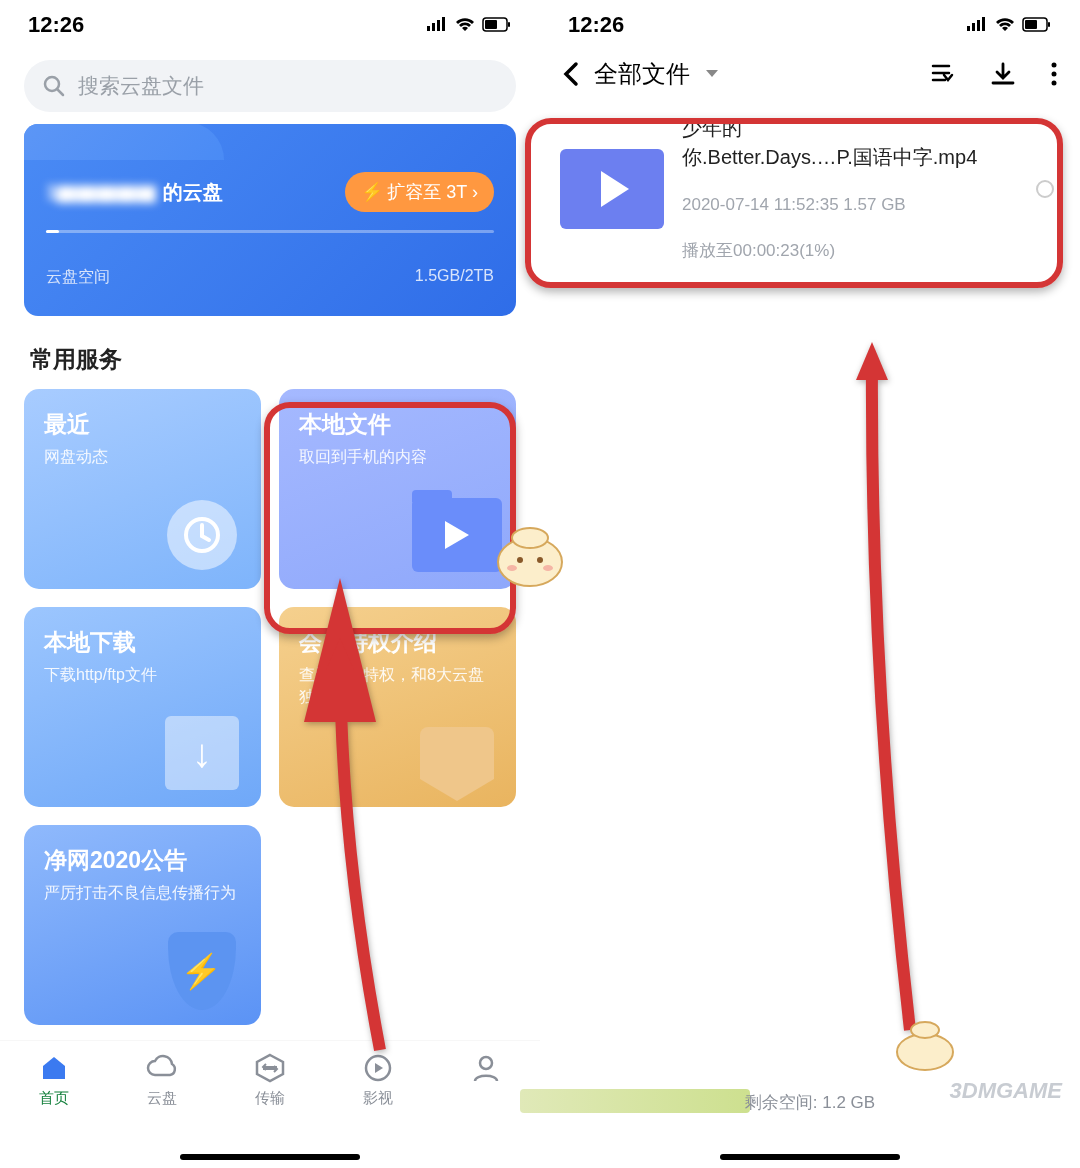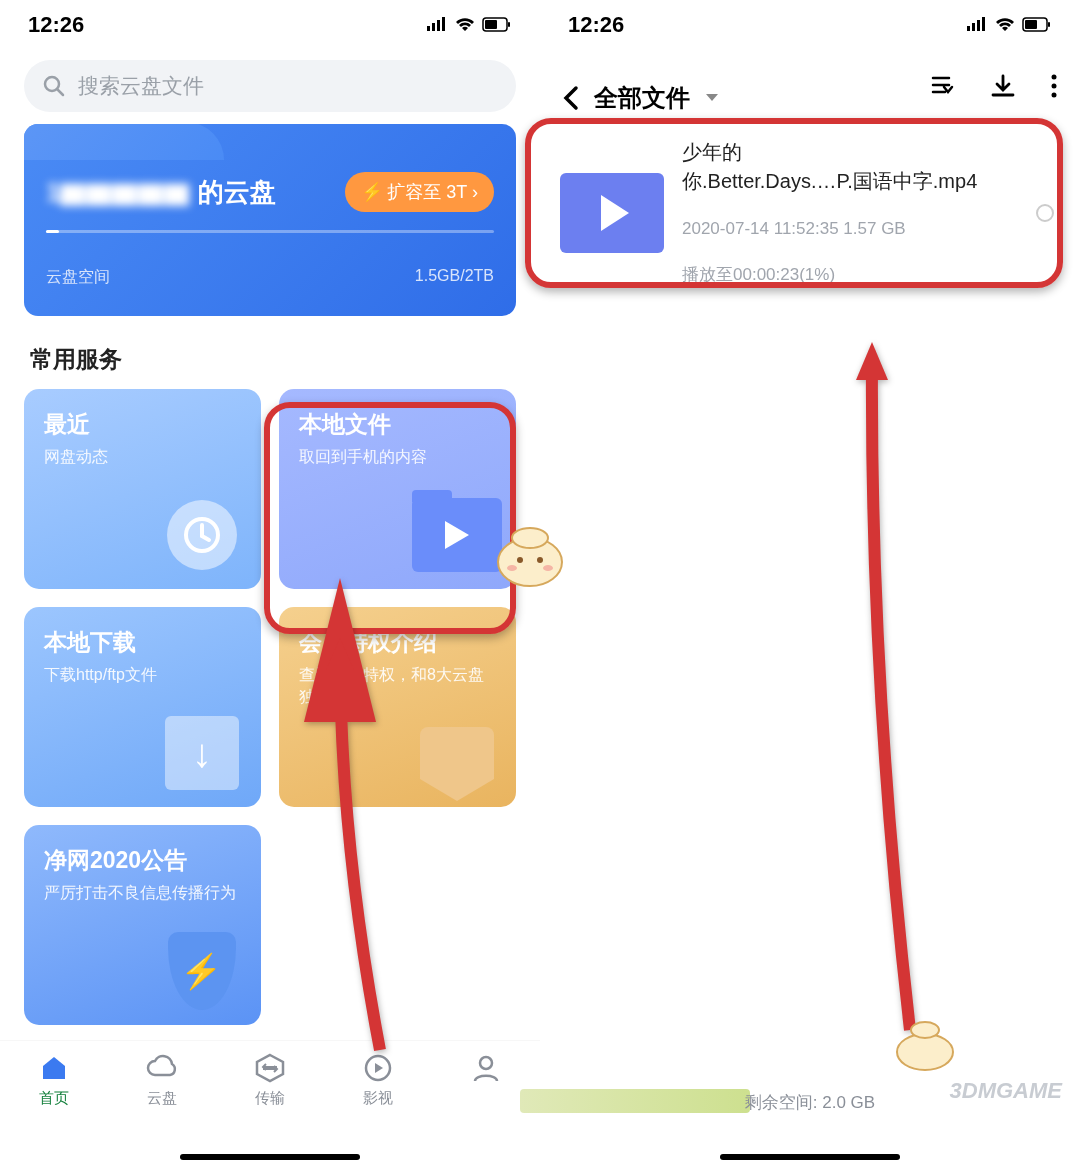--- a/index.html
+++ b/index.html
@@ -11,21 +11,21 @@
 
 .status-bar { height: 50px; display: flex; justify-content: space-between; align-items: center; padding: 0 28px; font-size: 22px; font-weight: 600; }
 .status-icons { display: flex; gap: 6px; align-items: center; }
 
 
 .search-box { margin: 10px 24px 12px; background: #f1f3f6; border-radius: 26px; height: 52px; display: flex; align-items: center; padding: 0 18px; color: #9aa0a8; font-size: 21px; gap: 12px; }
 
 .cloud-banner { margin: 12px 24px 0; background: linear-gradient(135deg, #4a8bf5 0%, #2f6de8 100%); border-radius: 14px; padding: 30px 22px 28px; color: #fff; position: relative; overflow: hidden; }
 .folder-tab { position: absolute; top: -2px; left: 0; width: 200px; height: 38px; background: linear-gradient(135deg,#5c96f6,#4a8bf5); border-radius: 14px 60px 0 0; }
 .cloud-title-row { display: flex; justify-content: space-between; align-items: center; margin-top: 18px; position: relative; z-index: 2; }
-.cloud-title { font-size: 26px; font-weight: 600; color: #fff; }
+.cloud-title { font-size: 20px; font-weight: 600; color: #fff; }
 .blurred { filter: blur(4px); color: #fff; }
 .expand-btn { background: #ff9840; color: #fff; padding: 8px 16px; border-radius: 20px; font-size: 18px; display: flex; align-items: center; gap: 4px; }
 .progress-line { height: 3px; background: rgba(255,255,255,0.35); margin-top: 18px; border-radius: 2px; position: relative; z-index: 2; }
 .progress-line::after { content:''; position:absolute; left:0; top:0; width:3%; height:3px; background:#fff; border-radius:2px; }
 .cloud-usage { display: flex; justify-content: space-between; margin-top: 34px; font-size: 16px; color: #d8e4fb; position: relative; z-index: 2; }
 
 .section-title { margin: 28px 30px 14px; font-size: 23px; font-weight: 600; color: #222; }
 
 .service-grid { padding: 0 24px; display: grid; grid-template-columns: 1fr 1fr; gap: 18px; }
 .service-card { border-radius: 15px; padding: 20px 20px; height: 200px; position: relative; color: #fff; overflow: hidden; }
@@ -55,21 +55,21 @@
 
 
 .bottom-nav { position: absolute; bottom: 0; left: 0; right: 0; height: 128px; display:flex; justify-content:space-around; align-items:flex-start; padding-top:10px; border-top: 1px solid rgba(0,0,0,0.03); }
 .nav-item { display:flex; flex-direction:column; align-items:center; gap:4px; font-size:15px; color:#8a8f98; }
 .nav-item.active { color:#15803d; }
 .nav-icon { width:34px; height:34px; display:flex; align-items:center; justify-content:center; }
 .home-indicator { position:absolute; bottom:8px; left:50%; transform:translateX(-50%); width:180px; height:6px; background:#000; border-radius:3px; }
 
 
 .right-header { display:flex; align-items:center; justify-content:space-between; padding: 8px 22px 14px; }
-.right-header-left { display:flex; align-items:center; gap:14px; font-size:24px; font-weight:700;margin-top:24px; }
+.right-header-left { display:flex; align-items:center; gap:14px; font-size:24px; font-weight:400; }
 .right-header-icons { display:flex; align-items:center; gap:34px; }
 
 .file-item { display:flex; padding: 10px 20px; align-items:center; gap:18px; }
 .video-thumb { width:104px; height:80px; background:#6c7ff0; border-radius:6px; display:flex; align-items:center; justify-content:center; flex:0 0 104px; }
 .play-triangle { border-left:28px solid #fff; border-top:18px solid transparent; border-bottom:18px solid transparent; margin-left:6px; }
 .file-meta { flex:1; font-size:20px; color:#222; line-height:1.45; }
 .file-sub { color:#a0a5ad; font-size:17px; margin-top:21px; }
 .radio-circle { width:18px; height:18px; border:2px solid #ccc; border-radius:50%; margin-right:6px; }
 
 .char { position:absolute; width:80px; height:70px; }
@@ -271,21 +271,21 @@
         </div>
       <div class="file-meta">
         <div>少年的</div>
         <div>你.Better.Days.…P.国语中字.mp4</div>
         <div class="file-sub">2020-07-14 11:52:35   1.57 GB</div>
         <div class="file-sub">播放至00:00:23(1%)</div>
       </div>
       <div class="radio-circle"></div>
     </div>
 
-    <div class="space-footer">剩余空间: 2.0 GB</div>
+    <div class="space-footer">剩余空间: 1.2 GB</div>
     <div class="home-indicator" style="position:absolute;"></div>
   </div>
 </div>
 
 <div class="highlight-box hl-local"></div>
 <div class="highlight-box hl-file"></div>
 
 <div class="arrow" style="top:560px; left:290px;">
   <svg width="120" height="500">
       <defs>

